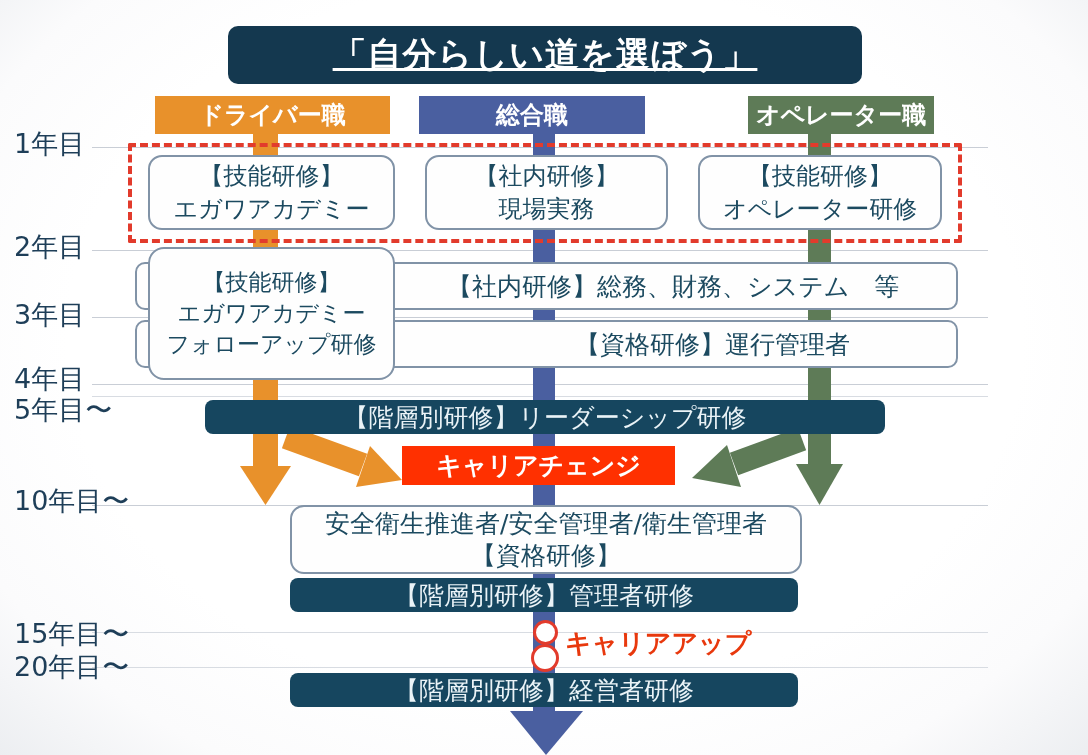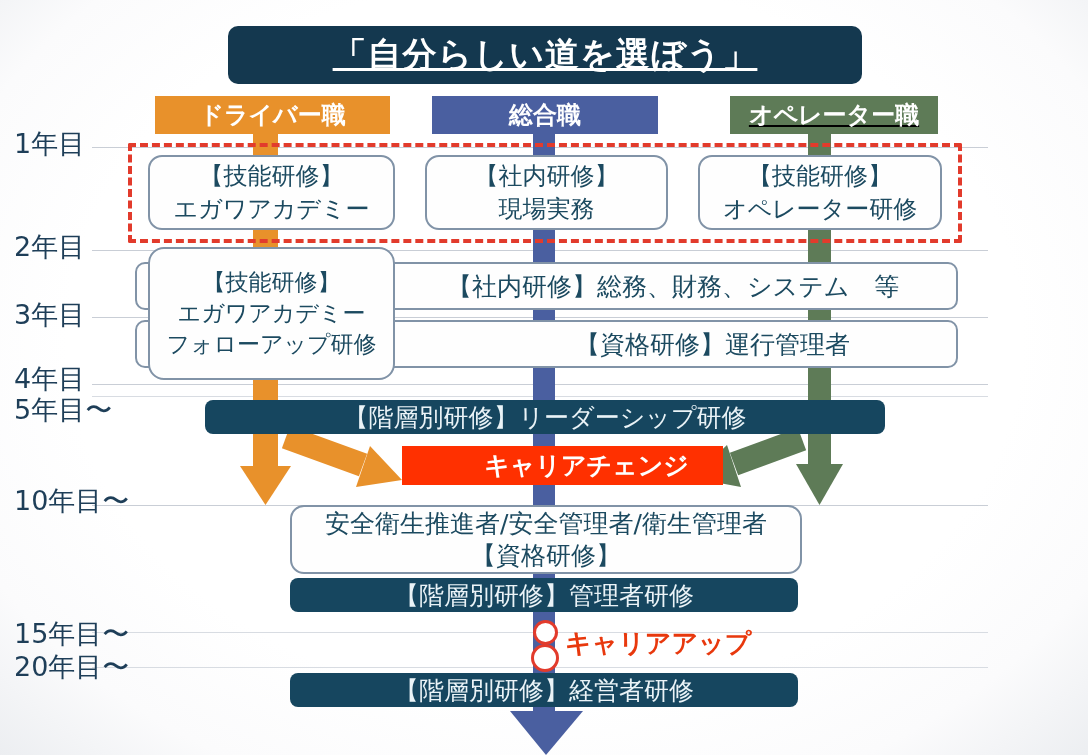--- a/index.html
+++ b/index.html
@@ -20,22 +20,22 @@
     position:absolute;left:228px;top:26px;width:634px;height:58px;
     background:#14384f;border-radius:10px;display:flex;align-items:center;justify-content:center;
   }
   .title-banner span{color:#ffffff;font-size:34px;font-weight:bold;letter-spacing:1px;white-space:nowrap;text-decoration:underline;}
   
   .track-header{
     position:absolute;top:96px;height:38px;display:flex;align-items:center;justify-content:center;
   }
   .track-header span{color:#ffffff;font-size:24px;font-weight:bold;white-space:nowrap;}
   .hdr-driver{left:155px;width:235px;background:#e8912b;}
-  .hdr-sogo{left:432px;width:226px;background:#4a5fa0;}
-  .hdr-operator{left:730px;width:208px;background:#5e7b57;text-decoration:underline;}
+  .hdr-sogo{left:419px;width:226px;background:#4a5fa0;}
+  .hdr-operator{left:748px;width:186px;background:#5e7b57;}
   
   .wbox{
     position:absolute;background:#fefefe;border:2px solid #8193a7;border-radius:14px;
     display:flex;flex-direction:column;align-items:center;justify-content:center;
     color:#1c4a60;text-align:center;
   }
   .wbox span{display:block;font-size:24px;line-height:33px;white-space:nowrap;}
   
   .widebox{
     position:absolute;left:135px;width:819px;height:44px;background:#fefefe;
@@ -49,21 +49,21 @@
   }
   .navy-bar span{color:#eaf3f7;font-size:25px;font-weight:500;white-space:nowrap;}
   
   .dash-frame{
     position:absolute;left:128px;top:143px;width:826px;height:92px;
     border:4px dashed #e23b2c;border-radius:2px;
   }
   
   .career-change{
     position:absolute;left:402px;top:446px;width:273px;height:39px;background:#ff3000;
-    display:flex;align-items:center;justify-content:center;padding-left:48px;
+    display:flex;align-items:center;justify-content:center;
   }
   .career-change span{color:#ffffff;font-size:25px;font-weight:bold;white-space:nowrap;}
   
   .career-up-label{position:absolute;left:565px;top:626px;font-size:26px;font-weight:bold;color:#e8380d;white-space:nowrap;}
   .ring{position:absolute;background:#ffffff;border:3px solid #e23b2c;border-radius:50%;}
   .ring1{left:533px;top:620px;width:19px;height:19px;}
   .ring2{left:531px;top:644px;width:22px;height:22px;}
 </style>
 </head>
 <body>

